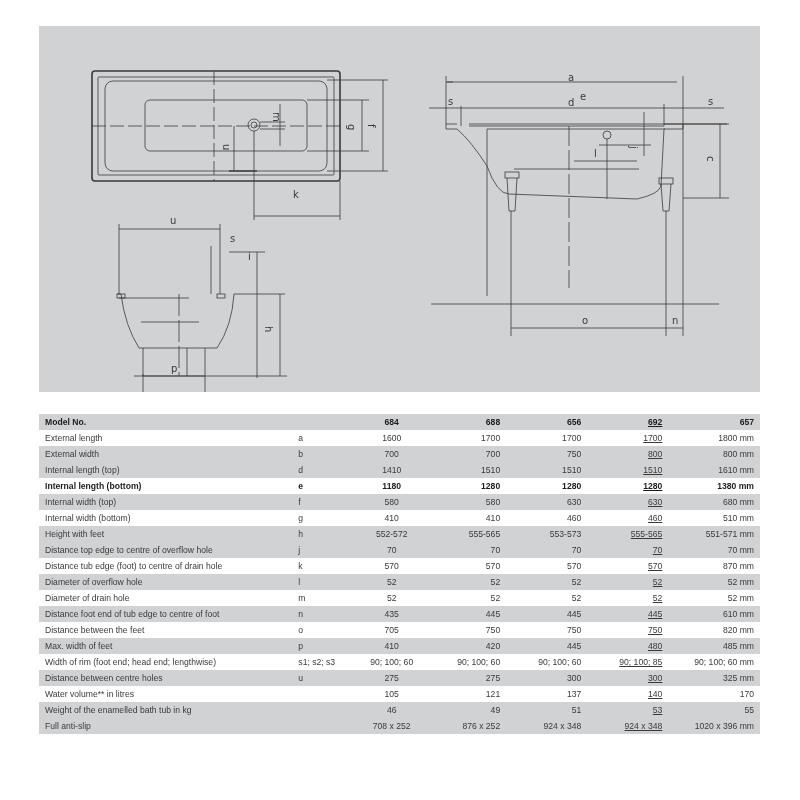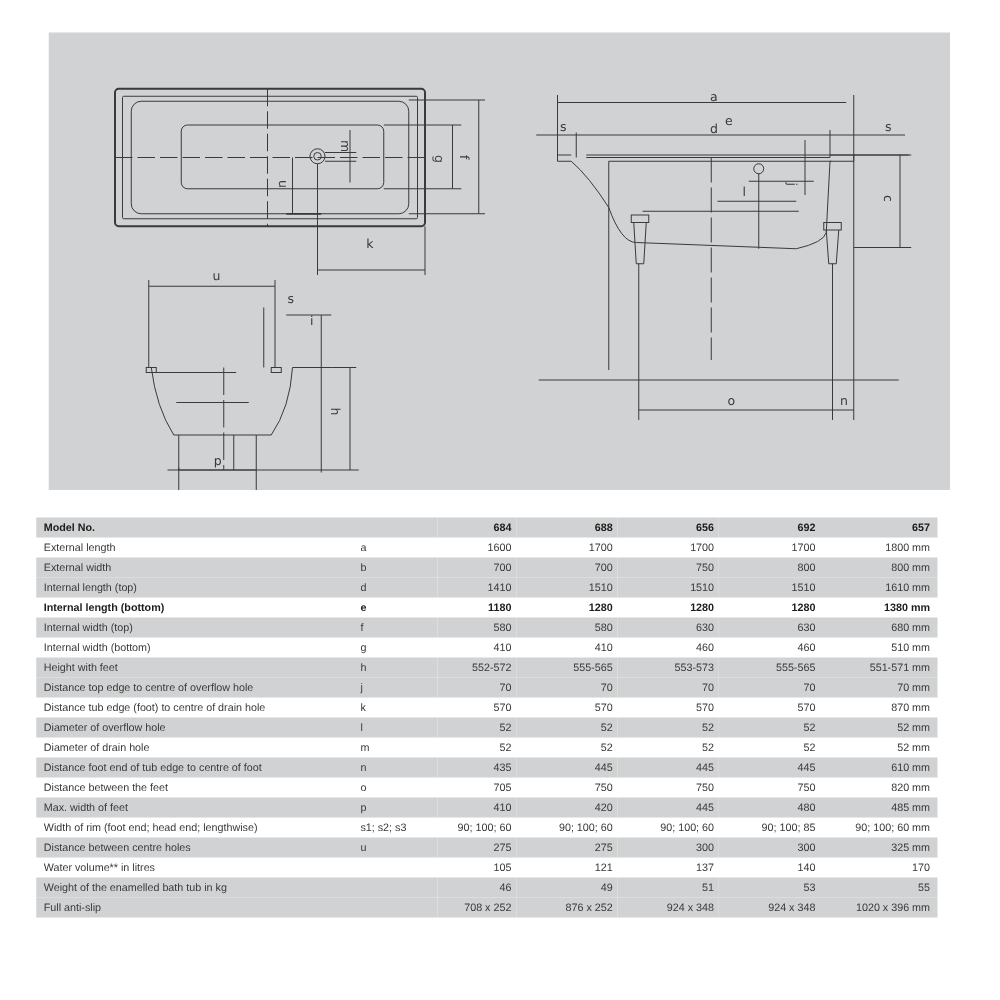--- a/index.html
+++ b/index.html
@@ -2,29 +2,29 @@
 <html><head>
 <meta charset="utf-8">
 <style>
   html, body { margin:0; padding:0; background:#ffffff; }
   body { width:800px; height:800px; position:relative; overflow:hidden;
          font-family:"Liberation Sans", sans-serif; color:#3a3a3a; }
   .drawing-panel { position:absolute; left:39px; top:26px; width:721px; height:366px;
                    background:#d1d2d4; }
   .drawing-panel svg { position:absolute; left:0; top:0; width:721px; height:366px; }
   .dim-label { font-family:"DejaVu Sans", sans-serif; font-size:10px; fill:#3a3a3a; }
-  table.spec { position:absolute; left:29px; top:414px; width:721px; border-collapse:collapse;
+  table.spec { position:absolute; left:39px; top:414px; width:721px; border-collapse:collapse;
                font-size:8.6px; }
   table.spec td { height:16px; padding:0 4px; white-space:nowrap; line-height:16px; }
   table.spec tr.shade td { background:#d1d2d4; }
   table.spec tr.bold td { font-weight:bold; color:#1c1c1c; }
   td.c-label { width:252px; padding-left:6px !important; }
   td.c-sym { width:60px; }
   td.c-val { text-align:right; }
-  td.v1 { width:56px; } td.v2 { width:76px; } td.v3 { width:76px; } td.v4 { width:76px; } td.v5 { width:86px; padding-right:6px !important; }
+  td.v1 { width:56px;text-align:center; } td.v2 { width:76px; } td.v3 { width:76px; } td.v4 { width:76px;text-decoration:underline; } td.v5 { width:86px; padding-right:6px !important; }
 </style>
 </head>
 <body>
 
 <div class="drawing-panel">
   <svg viewBox="0 0 721 366" stroke="#3a3a3a" fill="none" stroke-width="0.8">
 
     <g>
       <rect x="53" y="45" width="248" height="110" rx="3" stroke-width="1.6"></rect>
       <rect x="59" y="51" width="236" height="98" rx="1"></rect>

